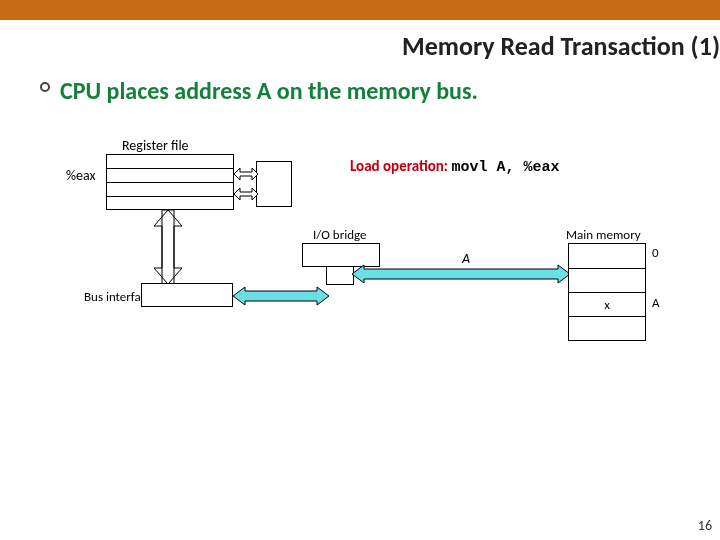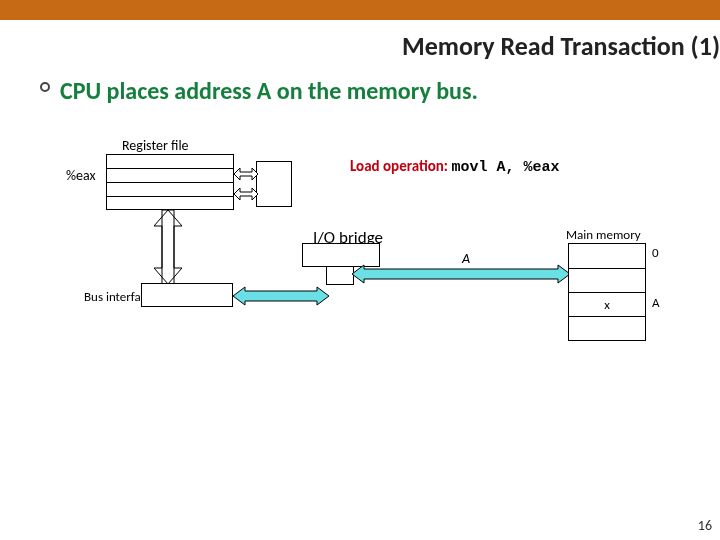--- a/index.html
+++ b/index.html
@@ -65,21 +65,21 @@
   <svg class="conn" style="left:154px;top:105px;width:28px;height:76px;">
     <polygon points="8,0 20,0 20,58 28,58 14,74 0,58 8,58" fill="#fff" stroke="#000"></polygon>
     <polygon points="8,74 20,74 20,16 28,16 14,0 0,16 8,16" fill="none" stroke="#000"></polygon>
   </svg>
 
   <div style="left:350px;top:35px;position:absolute;font-size:15px;margin-top:17px;">
     <span class="lbl-bold" style="color:#c00010">Load operation:</span>
     <span class="mono" style="color:#000;font-weight:700">movl A, %eax</span>
   </div>
 
-  <div class="lbl" style="left:313px;top:122px;font-size:17px;">I/O bridge</div>
+  <div class="lbl" style="left:313px;top:122px;font-size:13px;">I/O bridge</div>
   <div class="box iob"></div>
 
   <div class="box" style="left:326px;top:162px;width:28px;height:18px;border-top:none;"></div>
 
   <div class="lbl" style="left:84px;top:184px;font-size:13px;">Bus interface</div>
   <div class="box bi"></div>
 
   <svg class="conn" style="left:233px;top:180px;width:96px;height:22px;">
     <polygon points="0,11 12,2 12,6 84,6 84,2 96,11 84,20 84,16 12,16 12,20" fill="#6ae0e6" stroke="#000"></polygon>
   </svg>

